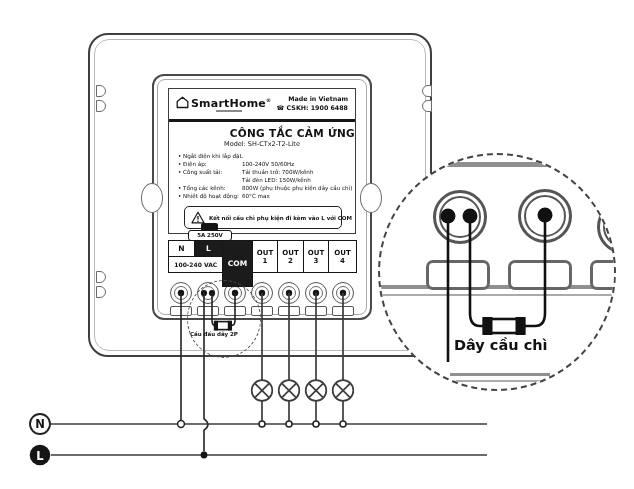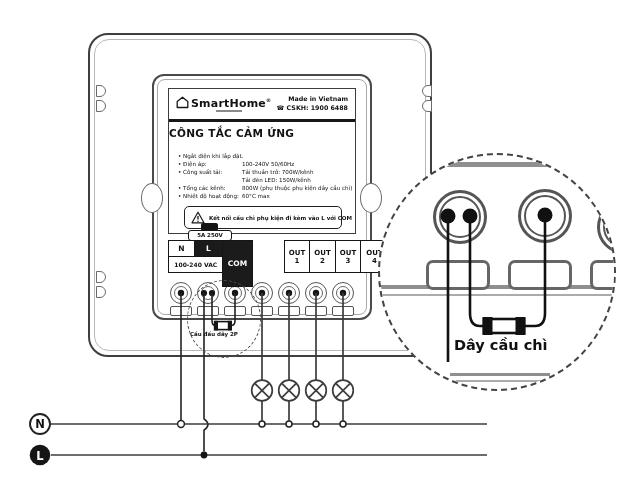--- a/index.html
+++ b/index.html
@@ -22,38 +22,38 @@
 
   
   .plabel{left:168px;top:88px;width:188px;height:146px;border:1.5px solid #3c3c3c;background:#fff;z-index:3;}
   .logo-row{position:absolute;left:0;top:0;width:100%;height:30px;}
   .brand{position:absolute;left:22px;top:8px;font-size:11px;font-weight:bold;letter-spacing:.2px;}
   .brand sup{font-size:5px;}
   .byline{position:absolute;left:47px;top:21px;width:26px;height:2px;background:#8a8a8a;}
   .house{position:absolute;left:7px;top:7px;}
   .made{position:absolute;right:7px;top:6px;text-align:right;font-size:6.3px;font-weight:bold;line-height:8.5px;white-space:nowrap;}
   .divider{position:absolute;left:0;top:30px;width:100%;height:3px;background:#171717;}
-  .ptitle{position:absolute;left:0;top:38px;width:100%;text-align:left;font-size:10.5px;font-weight:bold;letter-spacing:.3px;}
+  .ptitle{position:absolute;left:0;top:38px;width:100%;text-align:right;font-size:10.5px;font-weight:bold;letter-spacing:.3px;}
   .pmodel{position:absolute;left:0;top:51px;width:100%;text-align:center;font-size:6.5px;}
   .specs{position:absolute;left:9px;top:63px;width:172px;font-size:5.6px;line-height:8px;}
   .srow{display:flex;white-space:nowrap;}
   .sl{width:64px;flex:none;}
   .srow.b .sl::before{content:"• ";}
   .srow:not(.b) .sl{padding-left:5px;}
   .sv{flex:1;}
   .warnbox{position:absolute;left:15px;top:117px;width:158px;height:23px;border:1.3px solid #222;border-radius:5px;display:flex;align-items:center;}
   .warntext{font-size:5.5px;font-weight:bold;white-space:nowrap;margin-left:4px;}
   .warnicon{margin-left:6px;flex:none;}
 
   
   .strip{left:168px;top:240px;width:189px;height:33px;z-index:4;}
   .cell{position:absolute;border:1.5px solid #151515;background:#fff;color:#111;
         display:flex;align-items:center;justify-content:center;font-weight:bold;}
   .cell.dark{background:#1b1b1b;color:#fff;}
-  .out{flex-direction:column;font-size:7px;line-height:8px;margin-left:32px;}
+  .out{flex-direction:column;font-size:7px;line-height:8px;}
   .fusetop{left:201px;top:223px;width:17px;height:8px;background:#151515;border-radius:2px;z-index:3;}
   .fusebox{left:188px;top:230px;width:44px;height:11px;border:1.5px solid #151515;border-radius:3px;background:#fff;
            font-size:5.5px;font-weight:bold;text-align:center;line-height:8.5px;z-index:3;}
 
   
   .term{position:absolute;width:22px;height:22px;border:1.5px solid #555;border-radius:50%;background:#fff;z-index:3;}
   .term-in{position:absolute;left:2.5px;top:2.5px;width:14px;height:14px;border:1px solid #666;border-radius:50%;}
   .clamp{position:absolute;width:22px;height:10px;border:1.5px solid #555;border-radius:2px;background:#fff;z-index:3;}
 
   
@@ -100,20 +100,21 @@
       </svg>
       <span class="brand"><span>SmartHome</span><sup>®</sup></span>
       <span class="byline"></span>
       <div class="made">
         <div>Made in Vietnam</div>
         <div><span>☎</span> <span>CSKH: 1900 6488</span></div>
       </div>
     </div>
     <div class="divider"></div>
     <div class="ptitle">CÔNG TẮC CẢM ỨNG</div>
+    <div class="pmodel">Model: SH-CTx2-T2-Lite</div>
 
     <div class="specs">
       <div class="srow b">
           <span class="sl">Ngắt điện khi lắp đặt.</span>
           <span class="sv"></span>
         </div>
       <div class="srow b">
           <span class="sl">Điện áp:</span>
           <span class="sv">100-240V 50/60Hz</span>
         </div>

